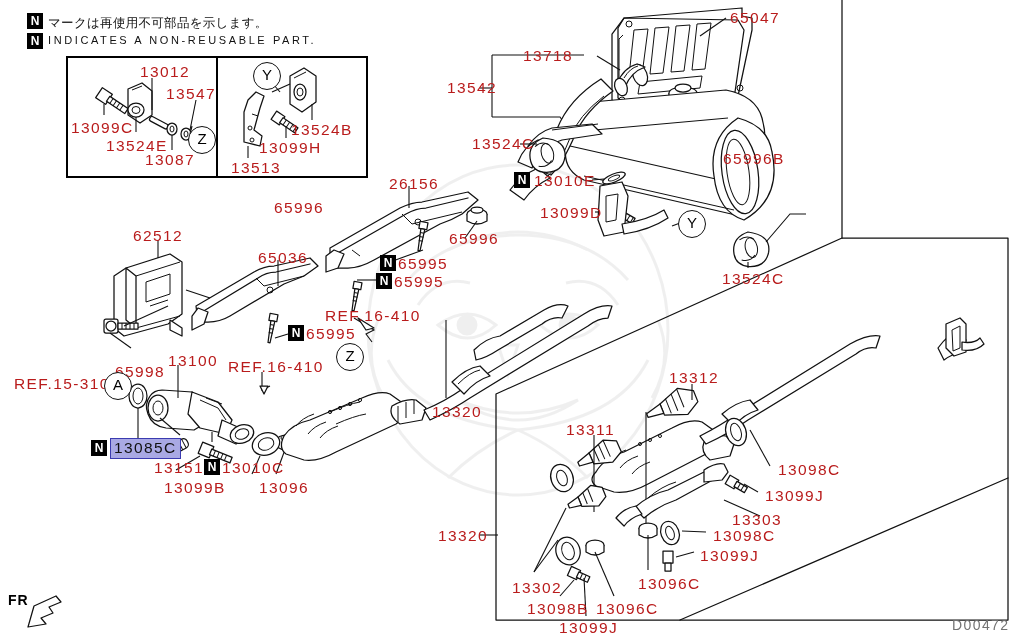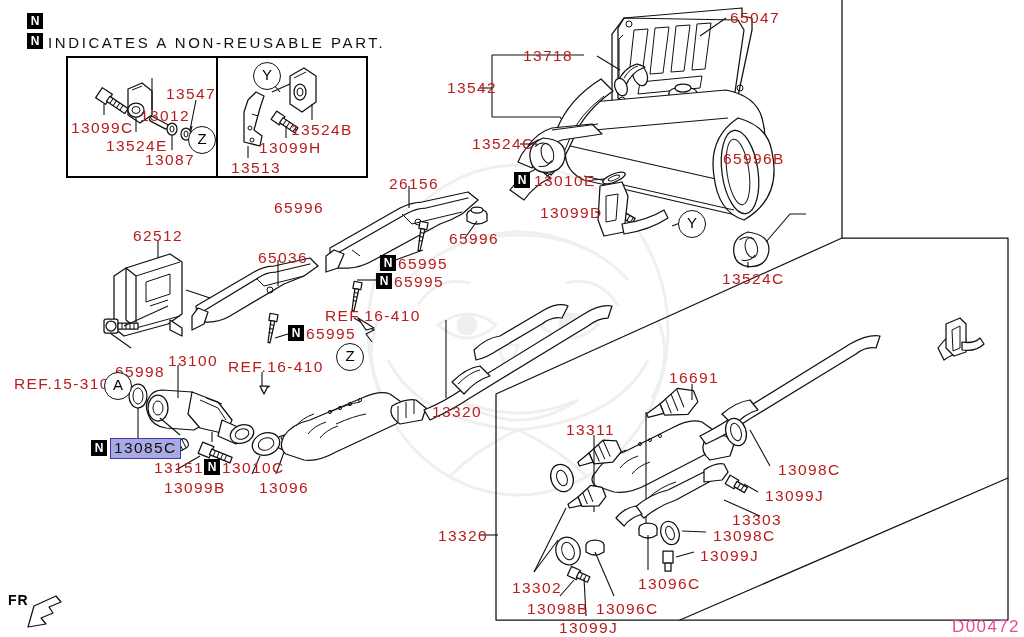--- a/index.html
+++ b/index.html
@@ -11,21 +11,21 @@
   #watermark{position:absolute;left:318px;top:130px;width:400px;height:400px;
              opacity:.085;pointer-events:none;}
   svg.art{position:absolute;left:0;top:0;width:1024px;height:637px;
           overflow:visible;pointer-events:none;}
 
   
   .lbl{position:absolute;white-space:nowrap;font-size:15.5px;letter-spacing:1.4px;
        font-family:"Liberation Sans","DejaVu Sans",sans-serif;color:#b91c1c;line-height:1;}
   .jp{position:absolute;white-space:nowrap;font-size:12.5px;letter-spacing:.3px;
       font-family:"DejaVu Sans",sans-serif;color:#111;}
-  .en{position:absolute;white-space:nowrap;font-size:15px;letter-spacing:2.6px;
+  .en{position:absolute;white-space:nowrap;font-size:11px;letter-spacing:2.6px;
       font-family:"Liberation Sans","DejaVu Sans",sans-serif;color:#111;}
 
   
   .nbadge{position:absolute;width:16px;height:16px;background:#000;color:#fff;
           font-size:12px;font-weight:bold;line-height:16px;text-align:center;
           font-family:"Liberation Sans","DejaVu Sans",sans-serif;letter-spacing:0;}
 
   
   .sel{position:absolute;background:#a9a9e4;border:1px solid #3b3bb0;
        padding:1px 3px 2px 3px;font-size:15.5px;letter-spacing:1.4px;
@@ -34,21 +34,21 @@
   
   .circ{position:absolute;width:26px;height:26px;border:1.6px solid #111;
         border-radius:50%;font-size:15px;line-height:24px;text-align:center;
         background:#fff;letter-spacing:0;font-family:"Liberation Sans",sans-serif;}
 
   
   .frame{position:absolute;border:2px solid #000;background:transparent;}
 
   
   #fr-txt{position:absolute;font-size:14px;letter-spacing:1px;font-weight:bold;}
-  #doccode{position:absolute;font-size:17px;letter-spacing:1.4px;color:#ec4899;}
+  #doccode{position:absolute;font-size:14px;letter-spacing:1.4px;color:#737373;}
 </style>
 </head>
 <body>
 
 <div id="stage">
 
   <svg id="watermark" viewBox="0 0 400 400">
     <g fill="none" stroke="#555" stroke-width="3">
       <ellipse cx="200" cy="200" rx="150" ry="165"></ellipse>
       <path d="M90 150 q40 -45 110 -45 q70 0 110 45"></path>
@@ -484,28 +484,29 @@
     <g transform="translate(278,118) rotate(34)">
       <rect class="sf" x="-5" y="-5" width="10" height="10"></rect>
       <rect class="sf" x="4" y="-3" width="18" height="6"></rect>
       <path class="thin" d="M8 -3 l0 6 M12 -3 l0 6 M16 -3 l0 6 M20 -3 l0 6"></path>
     </g>
     <path class="lead" d="M286 126 L286 138"></path>
     <path class="lead" d="M266 76 L280 92"></path>
   </svg>
 
   <div class="nbadge" style="left:27px;top:13px;">N</div>
+  <div class="jp" style="left:48px;top:15px;">マークは再使用不可部品を示します。</div>
 
   <div class="nbadge" style="left:27px;top:33px;">N</div>
   <div class="en" style="left:48px;top:34px;">INDICATES A NON-REUSABLE PART.</div>
 
   <div class="frame" style="left:66px;top:56px;width:148px;height:118px;"></div>
   <div class="frame" style="left:216px;top:56px;width:148px;height:118px;"></div>
 
-  <div class="lbl" style="left:140px;top:64px;margin-top:44px;">13012</div>
+  <div class="lbl" style="left:140px;top:64px;">13012</div>
   <div class="lbl" style="left:166px;top:86px;">13547</div>
   <div class="lbl" style="left:71px;top:120px;">13099C</div>
   <div class="lbl" style="left:106px;top:138px;">13524E</div>
   <div class="lbl" style="left:145px;top:152px;">13087</div>
 
   <div class="lbl" style="left:291px;top:122px;">13524B</div>
   <div class="lbl" style="left:259px;top:140px;">13099H</div>
   <div class="lbl" style="left:231px;top:160px;">13513</div>
 
   <div class="lbl" style="left:730px;top:10px;">65047</div>
@@ -529,21 +530,21 @@
   <div class="lbl" style="left:168px;top:353px;">13100</div>
   <div class="lbl" style="left:228px;top:359px;">REF.16-410</div>
   <div class="lbl" style="left:14px;top:376px;">REF.15-310</div>
   <div class="lbl" style="left:432px;top:404px;">13320</div>
   <div class="lbl" style="left:146px;top:460px;margin-left:8px;">13151</div>
   <div class="lbl" style="left:222px;top:460px;">13010C</div>
   <div class="lbl" style="left:164px;top:480px;">13099B</div>
   <div class="lbl" style="left:259px;top:480px;">13096</div>
   <div class="lbl" style="left:438px;top:528px;">13320</div>
 
-  <div class="lbl" style="left:669px;top:370px;">16691</div>
+  <div class="lbl" style="left:669px;top:370px;">13312</div>
   <div class="lbl" style="left:566px;top:422px;">13311</div>
   <div class="lbl" style="left:778px;top:462px;">13098C</div>
   <div class="lbl" style="left:765px;top:488px;">13099J</div>
   <div class="lbl" style="left:732px;top:512px;">13303</div>
   <div class="lbl" style="left:713px;top:528px;">13098C</div>
   <div class="lbl" style="left:700px;top:548px;">13099J</div>
   <div class="lbl" style="left:638px;top:576px;">13096C</div>
   <div class="lbl" style="left:512px;top:580px;">13302</div>
   <div class="lbl" style="left:527px;top:601px;">13098B</div>
   <div class="lbl" style="left:596px;top:601px;">13096C</div>

